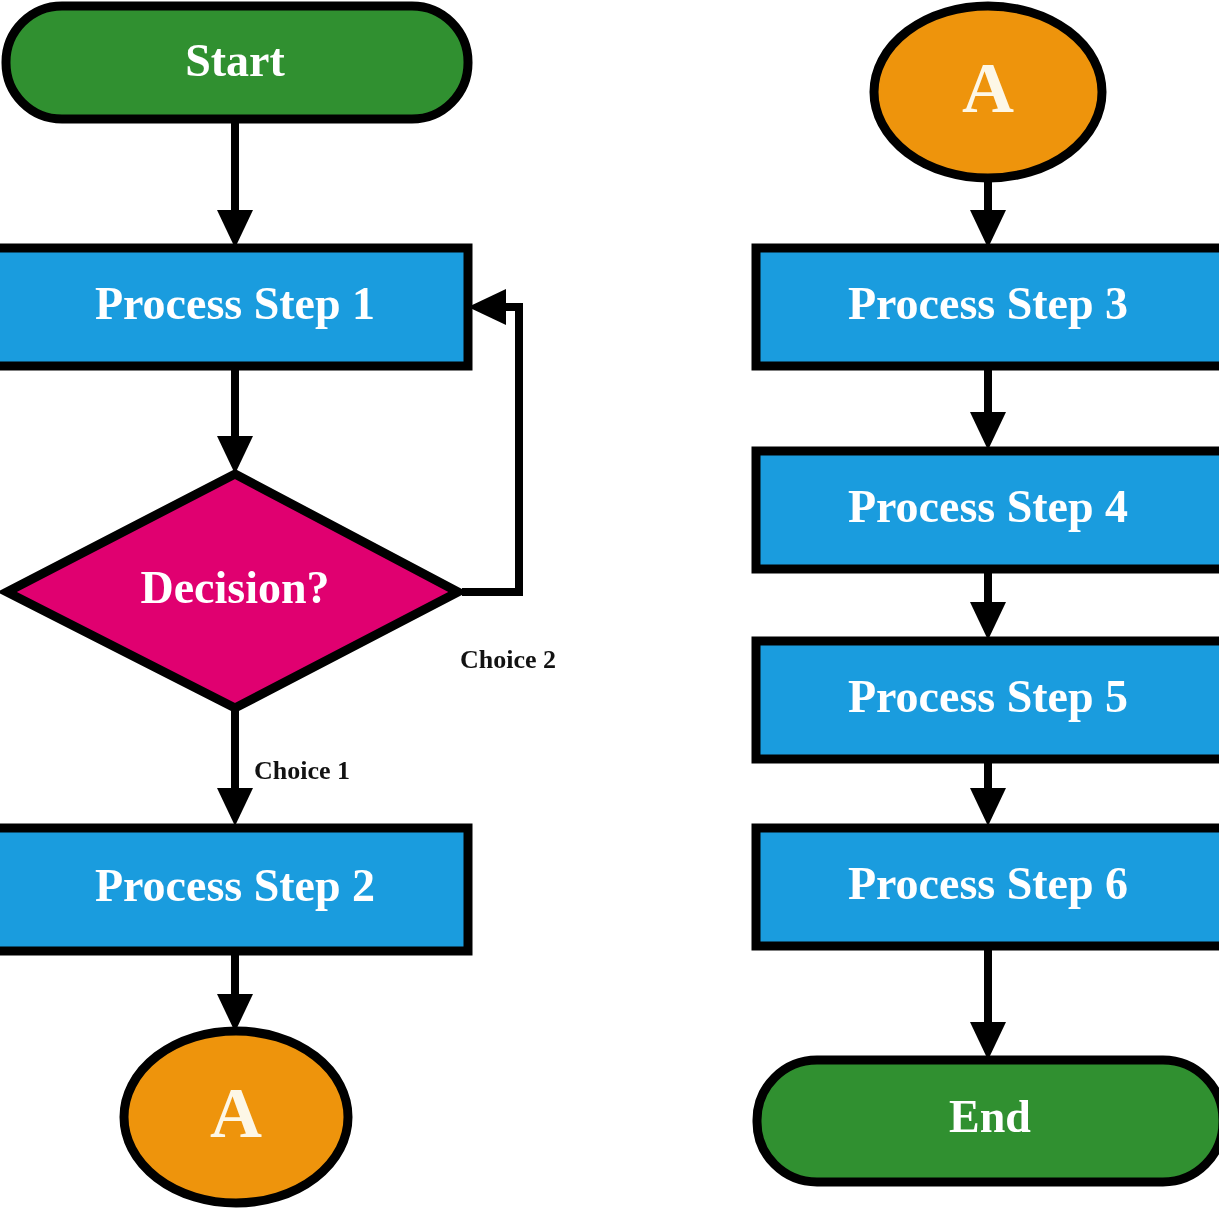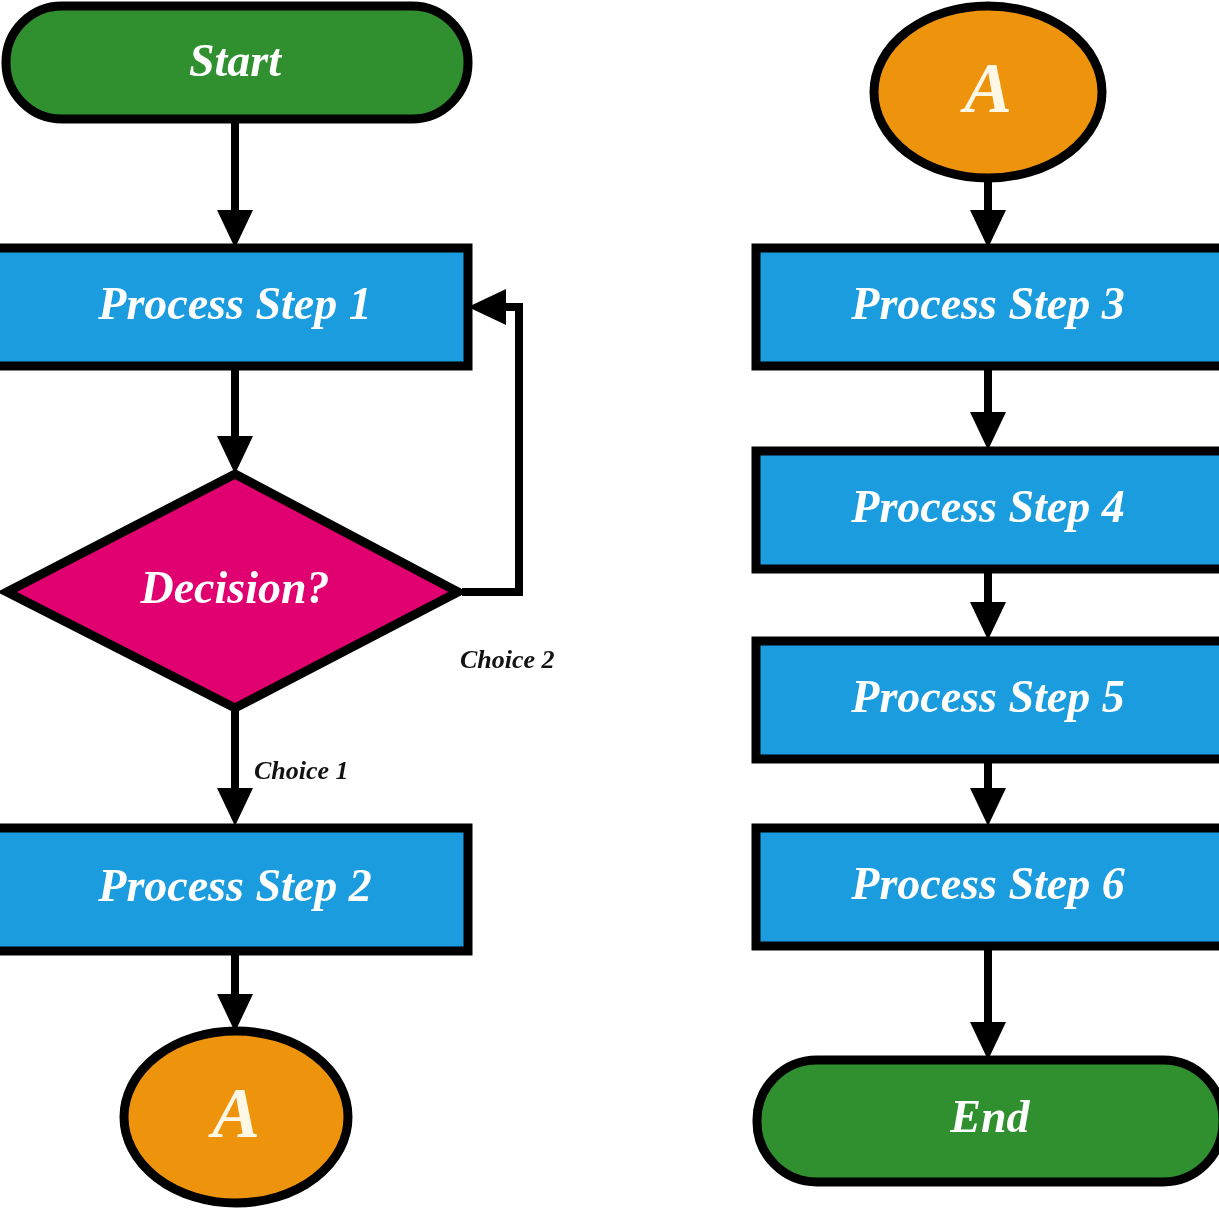--- a/index.html
+++ b/index.html
@@ -7,21 +7,20 @@
     padding: 0;
     background: #ffffff;
   }
   #canvas {
     position: relative;
     width: 1219px;
     height: 1211px;
     background: #ffffff;
     overflow: hidden;
     font-family: "Liberation Serif", "DejaVu Serif", serif;
-    font-style: italic;
   }
   #flow-svg {
     position: absolute;
     top: 0;
     left: 0;
     width: 1219px;
     height: 1211px;
   }
   .node-label {
     font-family: "Liberation Serif", "DejaVu Serif", serif;

